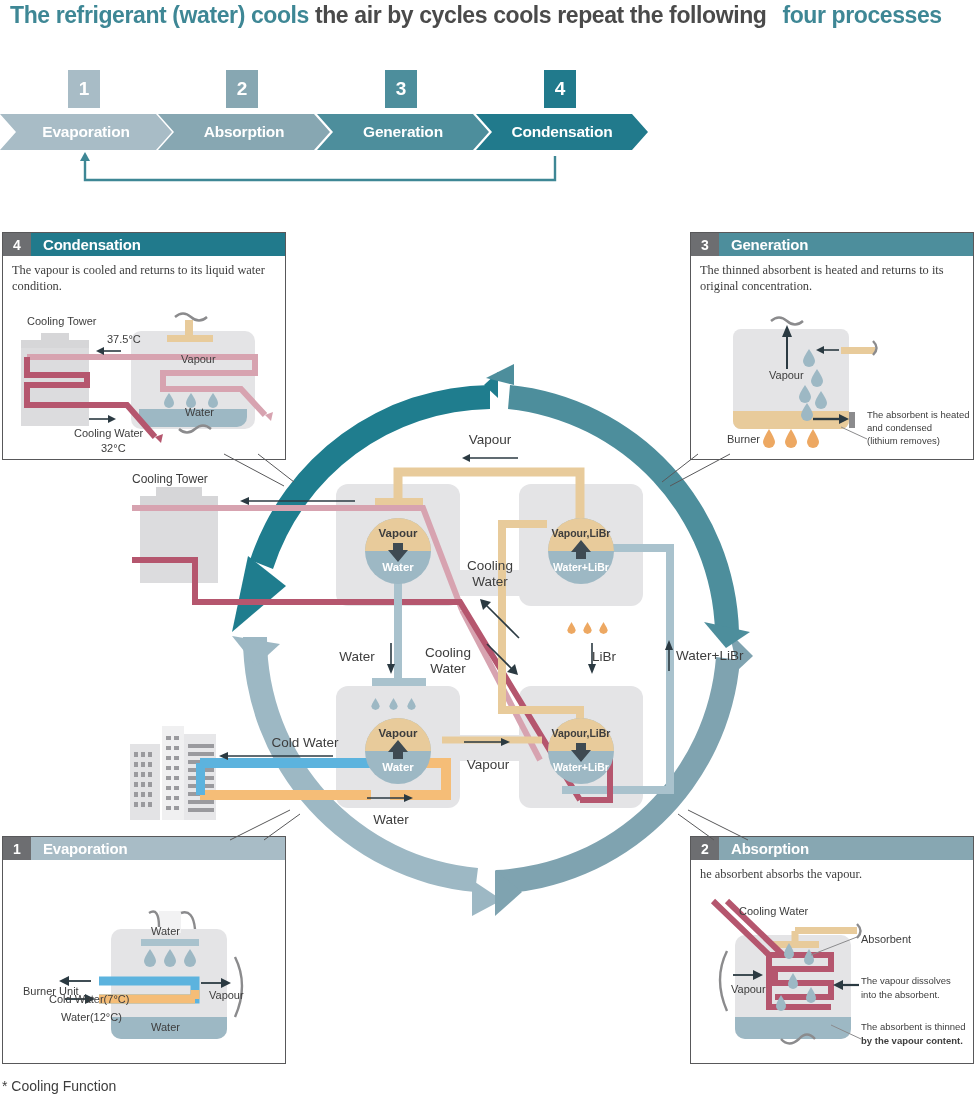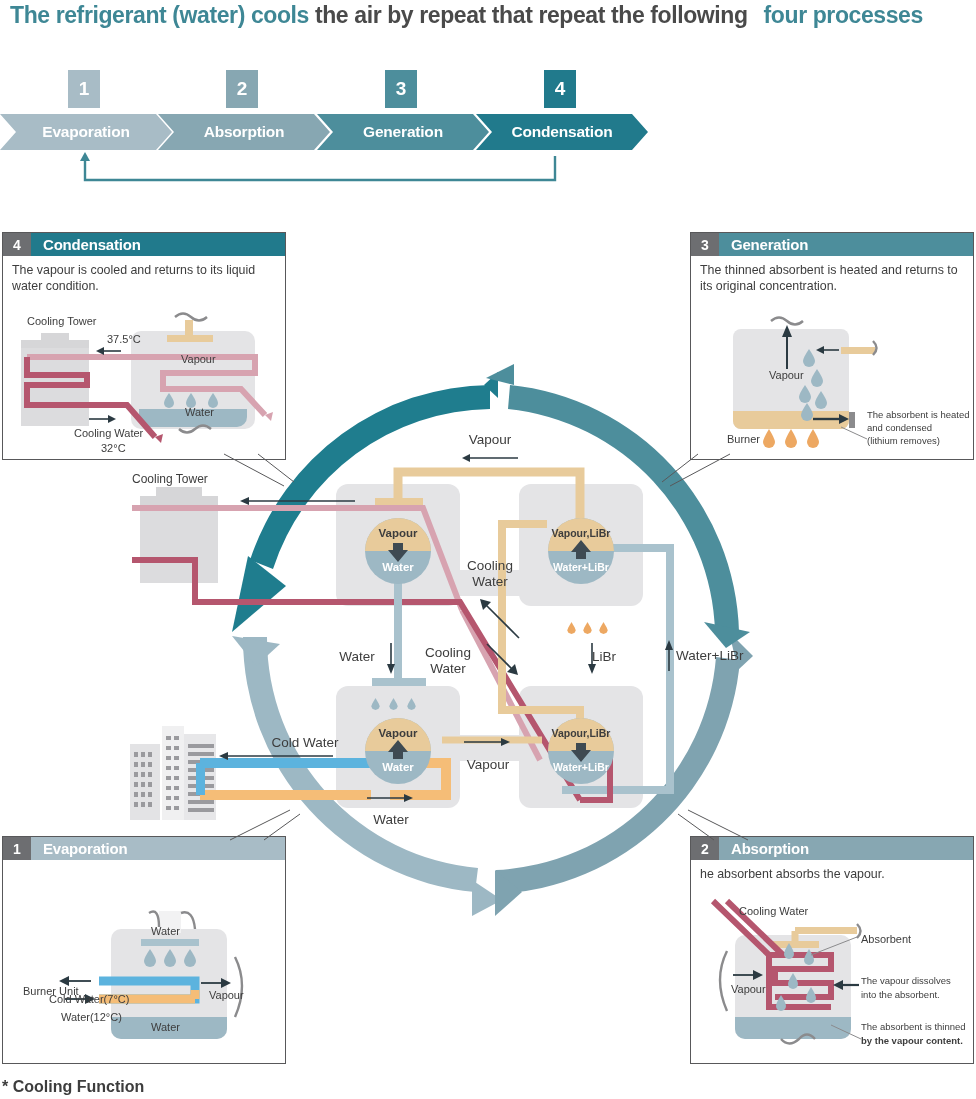--- a/index.html
+++ b/index.html
@@ -21,44 +21,44 @@
         color:#fff;font-weight:bold;font-size:15.5px;letter-spacing:-0.2px;
         clip-path:polygon(0 0, calc(100% - 16px) 0, 100% 50%, calc(100% - 16px) 100%, 0 100%, 16px 50%);}
 
   
   .panel{background:#fff;border:1px solid #58585a;box-sizing:border-box;}
   .panel-hd{height:23px;display:flex;align-items:stretch;}
   .panel-hd .pn{width:28px;background:#6d6e71;color:#fff;font-size:14px;font-weight:bold;
                 display:flex;align-items:center;justify-content:center;}
   .panel-hd .pt{flex:1;color:#fff;font-size:15px;font-weight:bold;
                 display:flex;align-items:center;padding-left:12px;letter-spacing:-0.2px;}
-  .panel-body{font-size:12.4px;color:#3d3d3d;line-height:1.28;padding:7px 9px 0 9px;}
+  .panel-body{font-size:12.4px;color:#3d3d3d;line-height:1.28;padding:7px 9px 0 9px;font-family:Liberation Serif, serif;}
 
   .lbl{font-size:11px;color:#3d3d3d;white-space:nowrap;line-height:1.25;}
   .lbl.sm{font-size:9.5px;}
 
   
   .dlbl{font-size:13.5px;color:#3d3d3d;white-space:nowrap;text-align:center;}
   .circ-lab{position:absolute;font-size:11.5px;font-weight:bold;text-align:center;white-space:nowrap;}
 
   
   .box-grey{background:#e4e4e6;border-radius:12px;}
   .drop{width:9px;height:12px;background:#9db8c4;
         border-radius:50% 50% 50% 50%/60% 60% 40% 40%;
         transform:rotate(0deg);
         clip-path:polygon(50% 0,85% 45%,100% 72%,85% 95%,50% 100%,15% 95%,0 72%,15% 45%);}
   .drop.o{background:#eda862;}
 
-  #footer{left:2px;top:1078px;font-size:16px;font-weight:bold;color:#3d3d3d;}
+  #footer{left:2px;top:1078px;font-size:14px;font-weight:normal;color:#3d3d3d;}
 </style>
 </head>
 <body>
 
 <div class="abs" id="header">
-  <span class="hl">The refrigerant (water) cools</span><span class="dk"> the air by repeat that repeat the following </span><span class="hl">four processes</span>
+  <span class="hl">The refrigerant (water) cools</span><span class="dk"> the air by cycles cools repeat the following </span><span class="hl">four processes</span>
 </div>
 
 <div class="abs" style="left:0;top:70px;width:660px;height:110px;">
 
   <div class="abs numbox" style="left:68px;top:0;background:#a8bcc6;">
       <span>1</span>
     </div>
   <div class="abs numbox" style="left:226px;top:0;background:#87a7b2;">
       <span>2</span>
     </div>

